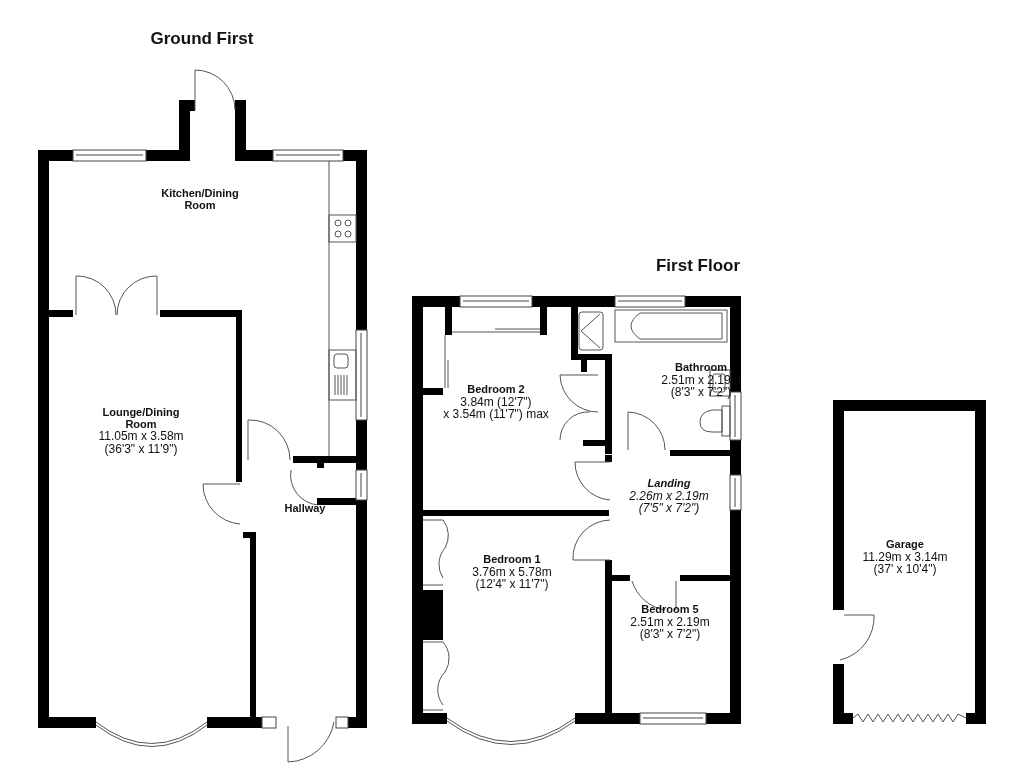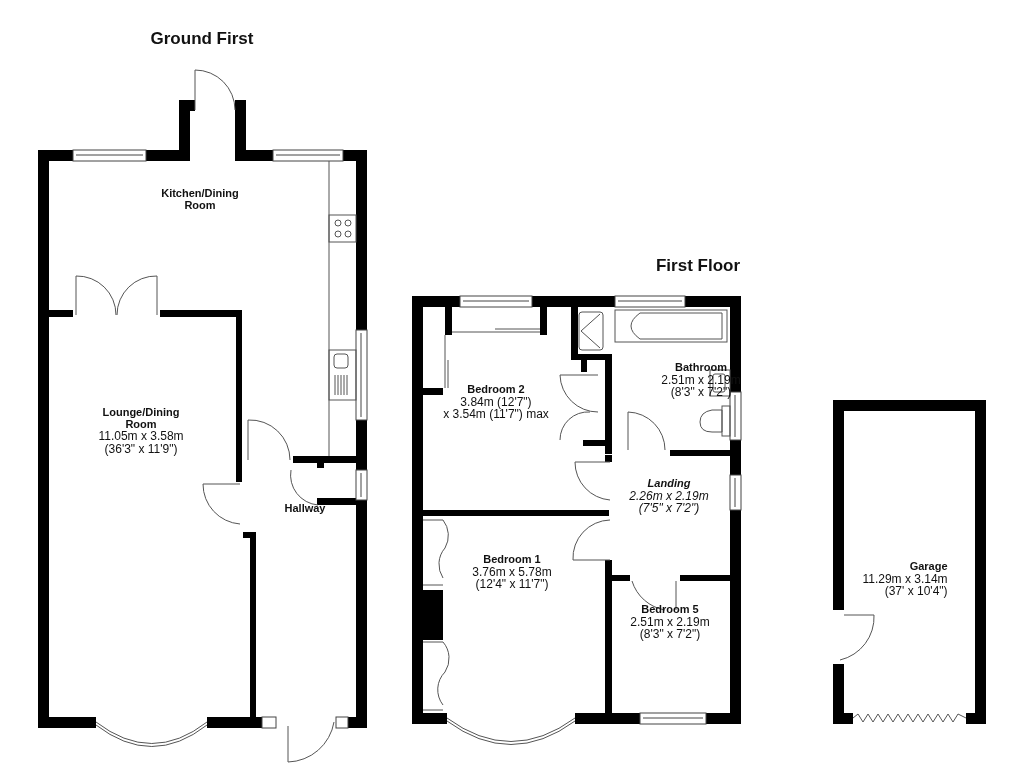--- a/index.html
+++ b/index.html
@@ -252,17 +252,17 @@
   <span class="rname">Bedroom 1</span>
   <span class="rdim">3.76m x 5.78m</span>
   <span class="rdim">(12'4" x 11'7")</span>
 </div>
 <div class="lbl" style="left:670px; top:604px;">
   <span class="rname">Bedroom 5</span>
   <span class="rdim">2.51m x 2.19m</span>
   <span class="rdim">(8'3" x 7'2")</span>
 </div>
 
-<div class="lbl" style="left:905px; top:561px;text-align:right;">
+<div class="lbl" style="left:905px; top:539px;">
   <span class="rname">Garage</span>
   <span class="rdim">11.29m x 3.14m</span>
   <span class="rdim">(37' x 10'4")</span>
 </div>
 
 </body></html>

